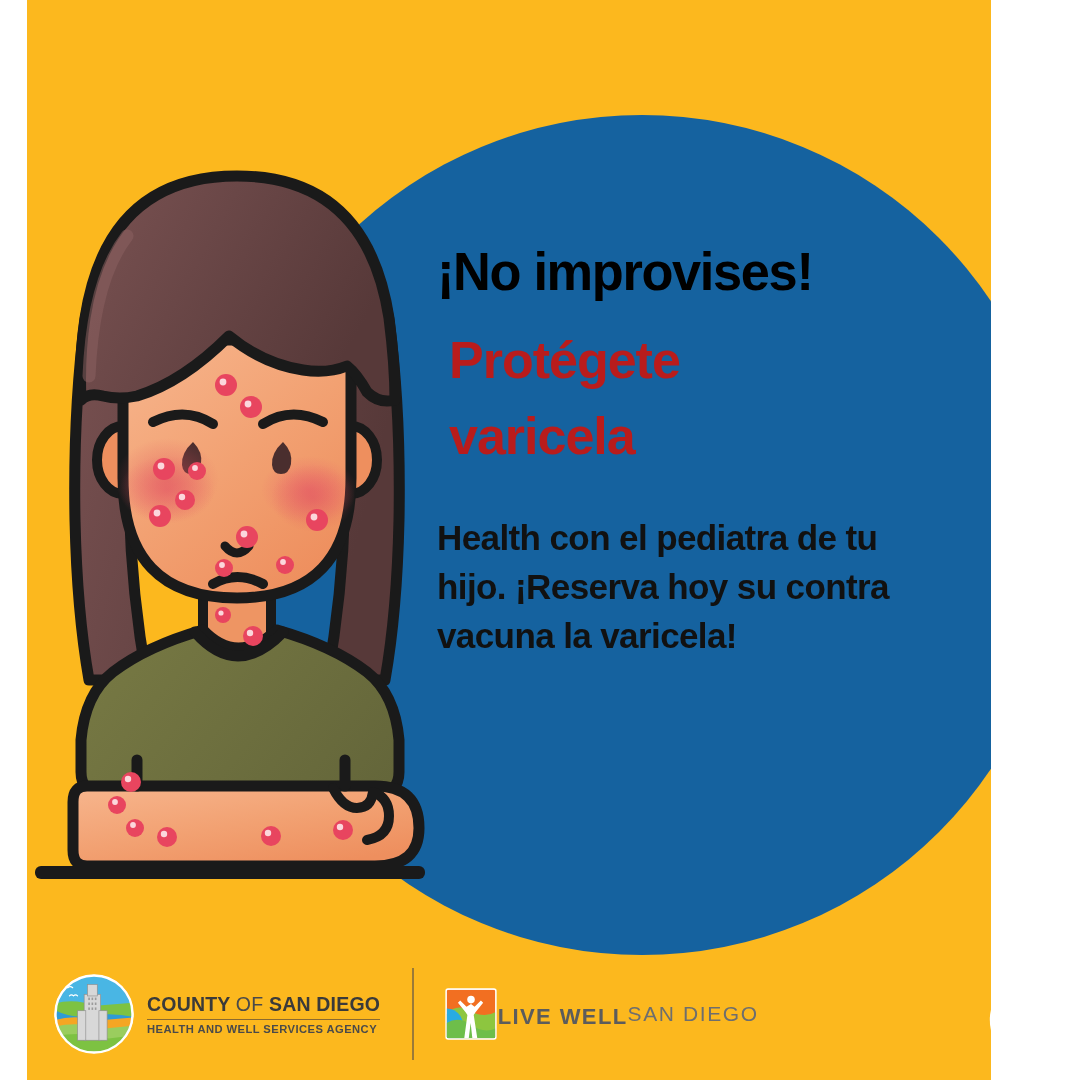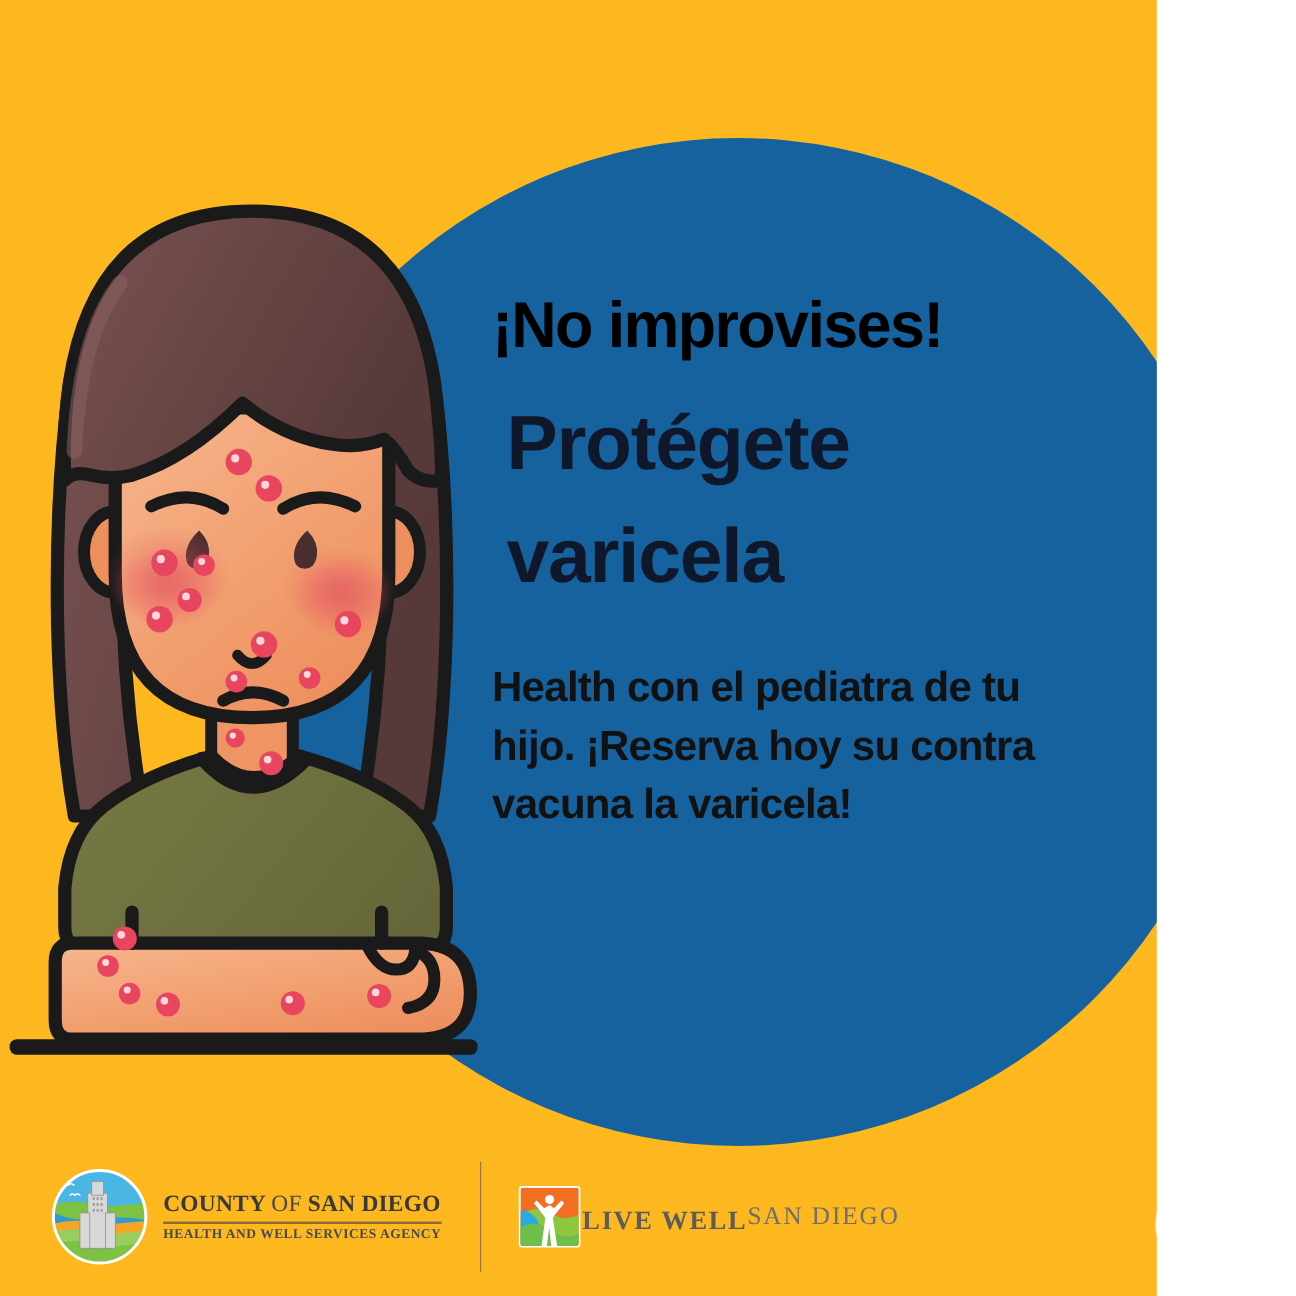--- a/index.html
+++ b/index.html
@@ -7,20 +7,21 @@
     padding: 0;
     background: #ffffff;
   }
   #poster {
     position: relative;
     width: 964px;
     height: 1080px;
     overflow: hidden;
     background: #FCB81E;
     font-family: "Liberation Sans", sans-serif;
+    margin-left: 27px;
   }
 
   
   .blue-circle {
     position: absolute;
     left: 195px;
     top: 115px;
     width: 840px;
     height: 840px;
     border-radius: 50%;
@@ -39,23 +40,23 @@
     font-weight: 700;
     color: #000000;
     letter-spacing: -1.4px;
     line-height: 1.0;
     margin: 0 0 24px 6px;
     white-space: nowrap;
     transform: scaleX(0.97);
     transform-origin: left center;
   }
   .headline {
-    font-size: 64px;
+    font-size: 52px;
     font-weight: 700;
-    color: #0f172a;
+    color: #b91c1c;
     line-height: 1.47;
     letter-spacing: -1px;
     margin: 0 0 0 18px;
   }
   .body-copy {
     font-size: 35px;
     font-weight: 700;
     color: #111111;
     line-height: 1.40;
     letter-spacing: -0.6px;
@@ -68,26 +69,25 @@
     left: 0px;
     top: 160px;
     width: 420px;
     height: 760px;
   }
   .character svg { display: block; width: 100%; height: 100%; }
 
   
   .footer-logos {
     position: absolute;
-    left: 42px;
+    left: 26px;
     top: 962px;
     height: 104px;
     display: flex;
     align-items: center;
-    font-family: Liberation Serif, serif;
   }
   .county-logo { display: flex; align-items: center; }
   .county-seal { width: 82px; height: 82px; }
   .county-text { margin-left: 12px; }
   .county-line1 {
     font-size: 19.5px;
     font-weight: 400;
     color: #4A4A4A;
     letter-spacing: 0.2px;
     white-space: nowrap;

